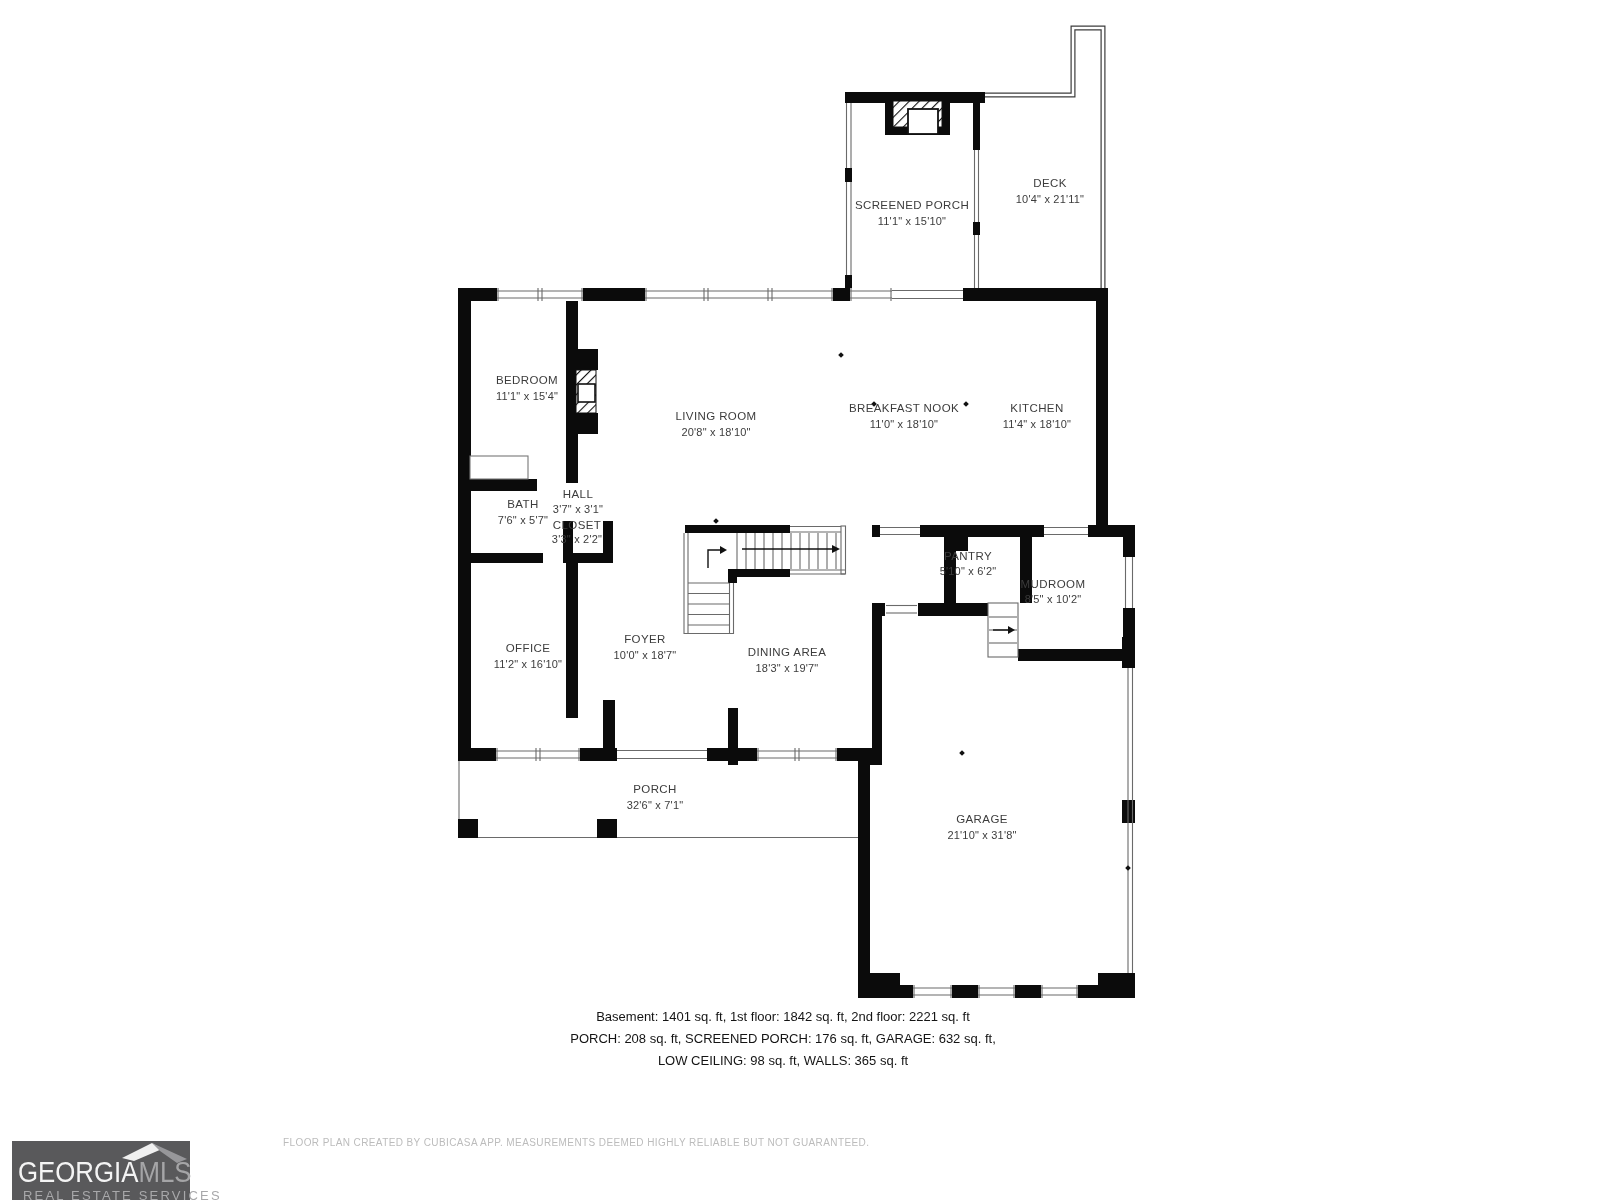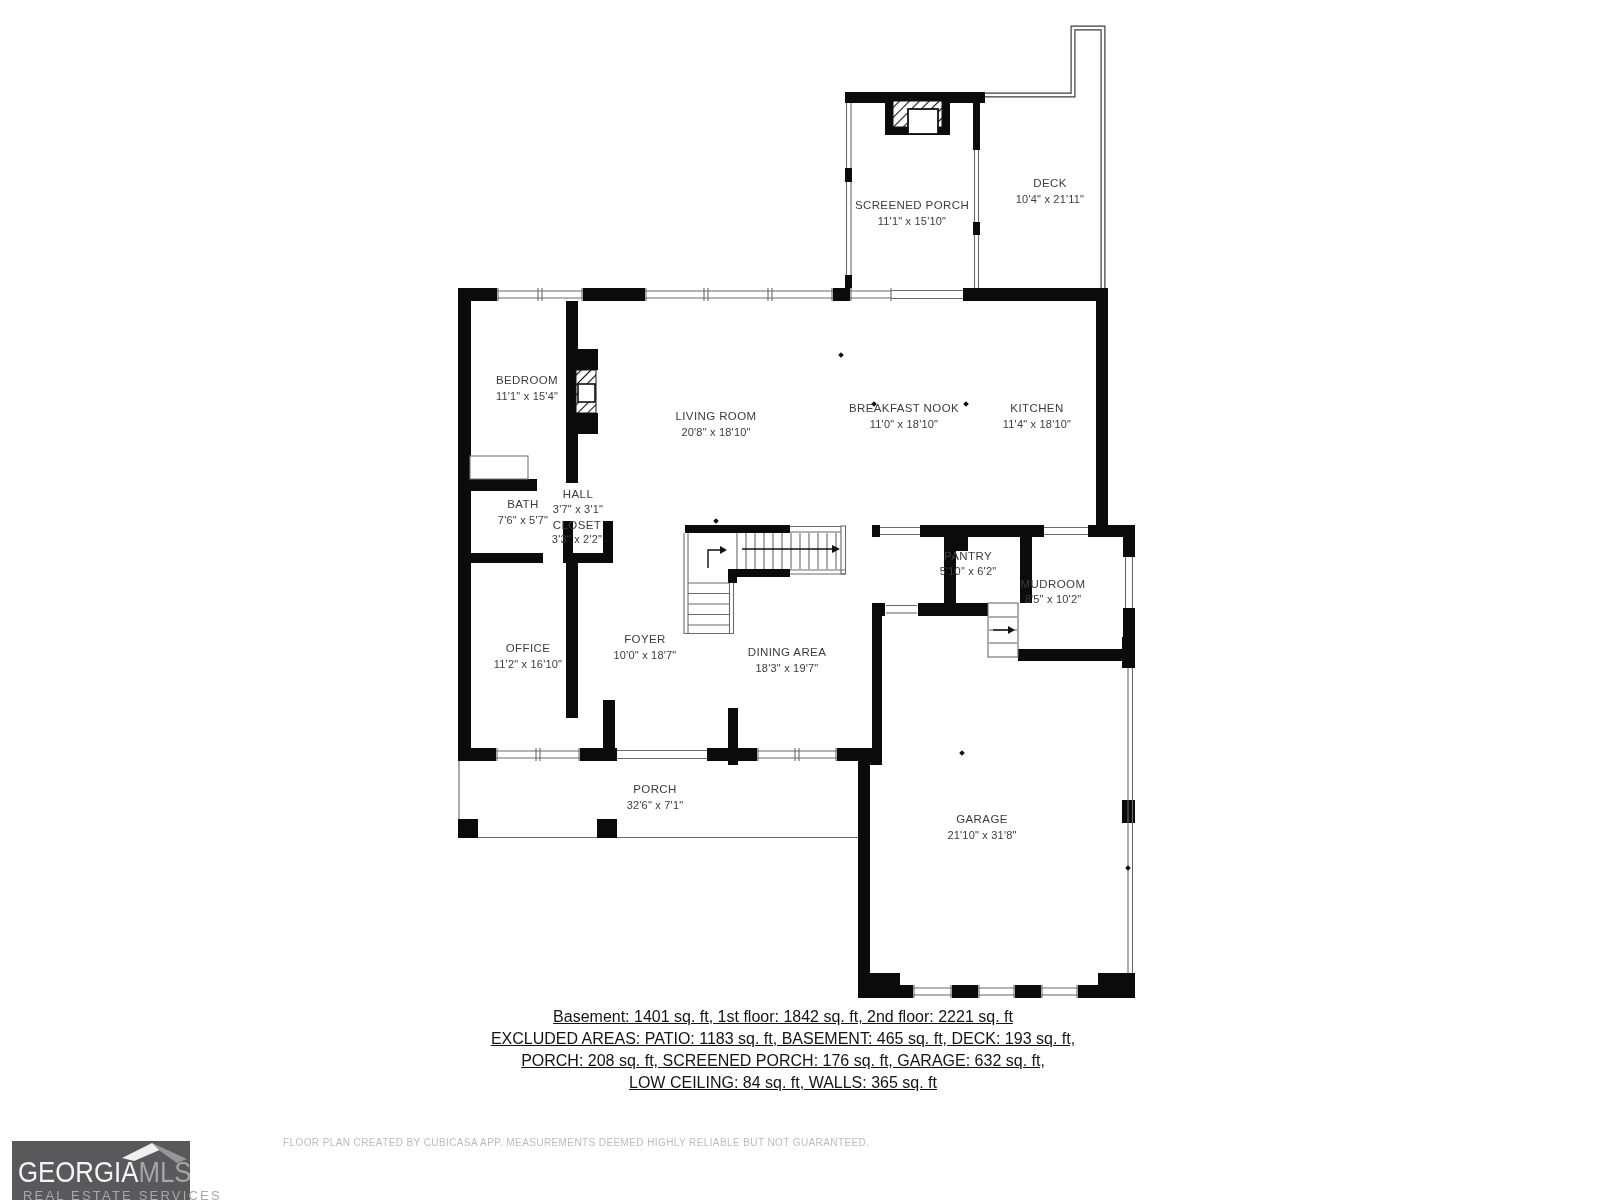--- a/index.html
+++ b/index.html
@@ -7,21 +7,21 @@
          font-family:"Liberation Sans",sans-serif;}
   svg text{font-family:"Liberation Sans",sans-serif;}
   .rn{font-size:11.5px;fill:#3c3c3c;letter-spacing:.4px;}
   .rd{font-size:11px;fill:#3c3c3c;letter-spacing:.2px;}
   .w{fill:#0b0b0b;}
   .tl{stroke:#6a6a6a;stroke-width:1.1;fill:none;}
   .tk{stroke:#6a6a6a;stroke-width:1.1;}
   .wh{fill:#ffffff;}
   .summary{position:absolute;left:283px;top:1006px;width:1000px;text-align:center;color:#141414;}
   .summary .total{font-size:21px;font-weight:bold;line-height:24px;}
-  .summary .line{font-size:16px;line-height:22px;text-decoration:underline;}
+  .summary .line{font-size:13px;line-height:22px;}
   .disclaimer{position:absolute;left:283px;top:1137px;width:1000px;
               font-size:10px;letter-spacing:.4px;color:#bcbcbc;}
   .logo{position:absolute;left:12px;top:1141px;width:178px;height:70px;background:#59595b;}
   .logo-line{position:absolute;left:6px;top:14px;white-space:nowrap;transform:scaleX(.86);
              transform-origin:left center;font-size:30px;font-weight:500;letter-spacing:0px;}
   .logo-georgia{color:#f4f4f4;}
   .logo-mls{color:#a5a5a7;}
   .logo-tag{position:absolute;left:11px;top:47px;font-size:13px;letter-spacing:2.2px;
             color:#a8a8aa;white-space:nowrap;}
   .roof{position:absolute;left:0;top:0;}
@@ -340,23 +340,22 @@
     <text class="rd" x="655" y="809">32'6" x 7'1"</text>
 
     <text class="rn" x="982" y="823">GARAGE</text>
     <text class="rd" x="982" y="839">21'10" x 31'8"</text>
   </g>
 </svg>
 
   
   <div class="summary">
     <div class="line">Basement: 1401 sq. ft, 1st floor: 1842 sq. ft, 2nd floor: 2221 sq. ft</div>
-    <div class="line">EXCLUDED AREAS: PATIO: 1183 sq. ft, BASEMENT: 465 sq. ft, DECK: 193 sq. ft,</div>
     <div class="line">PORCH: 208 sq. ft, SCREENED PORCH: 176 sq. ft, GARAGE: 632 sq. ft,</div>
-    <div class="line">LOW CEILING: 84 sq. ft, WALLS: 365 sq. ft</div>
+    <div class="line">LOW CEILING: 98 sq. ft, WALLS: 365 sq. ft</div>
   </div>
 
   <div class="disclaimer">FLOOR PLAN CREATED BY CUBICASA APP. MEASUREMENTS DEEMED HIGHLY RELIABLE BUT NOT GUARANTEED.</div>
 
   
   <div class="logo">
     <svg class="roof" width="178" height="59">
       <polygon points="110,17 140,2 150,8 122,20" fill="#f0f0f0"></polygon>
       <polygon points="140,2 175,18 165,22 148,10" fill="#97979a"></polygon>
     </svg>

